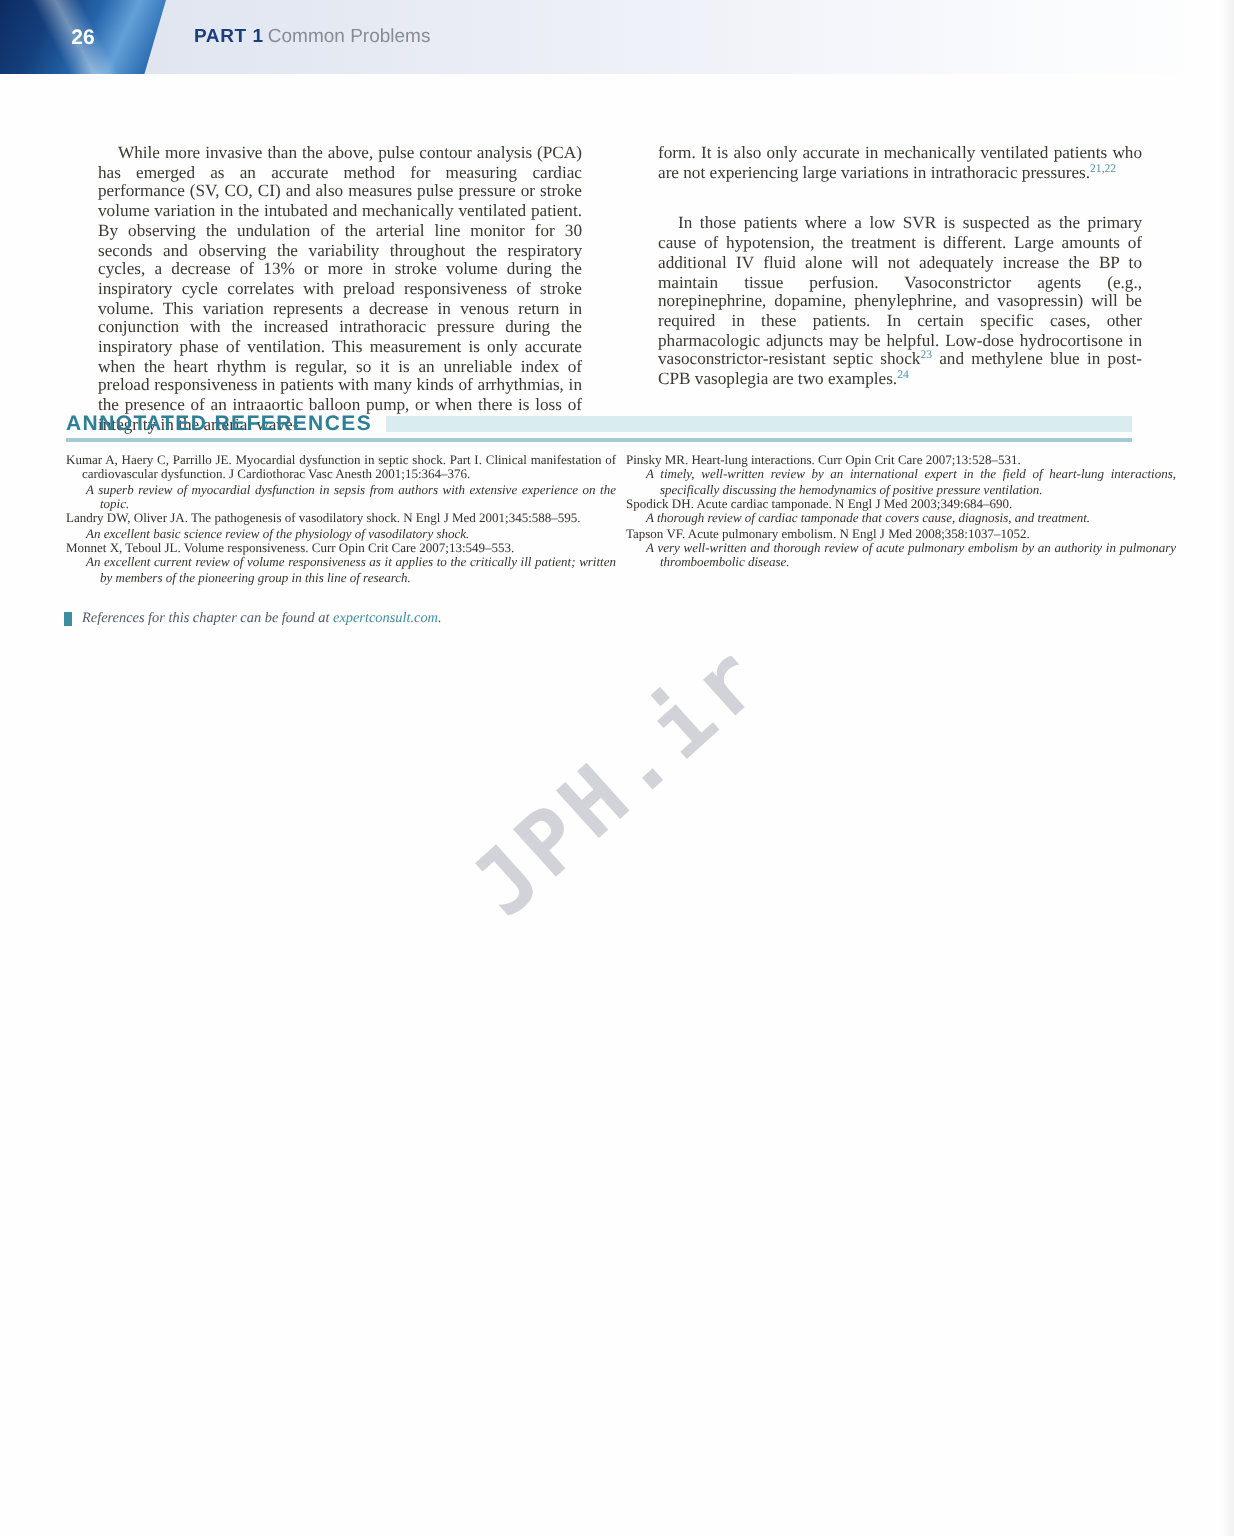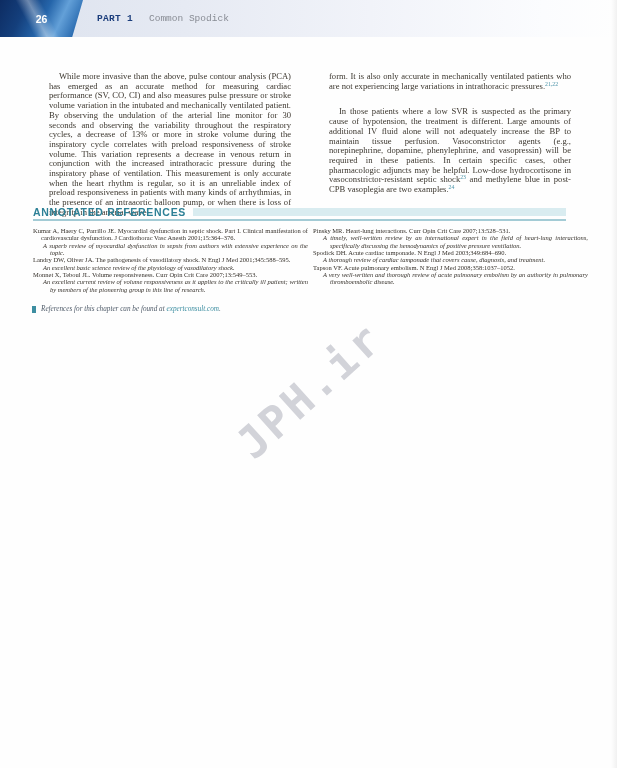--- a/index.html
+++ b/index.html
@@ -25,22 +25,22 @@
     display:flex; align-items:center; justify-content:center;
     color:#ffffff; font-family:"Liberation Sans", sans-serif;
     font-weight:bold; font-size:10.5px;
   }
   .page-num-block::before{
     content:""; position:absolute; inset:0;
     background:linear-gradient(62deg, rgba(255,255,255,0) 34%, rgba(255,255,255,0.38) 46%, rgba(255,255,255,0) 58%);
   }
   .part-info{
     position:absolute; left:97px; top:0; height:37px;
-    display:flex; align-items:center; gap:16px;
-    font-family:Liberation Mono, monospace; font-size:9.5px;
+    display:flex; align-items:center; gap:2px;
+    font-family:Liberation Sans, sans-serif; font-size:9.5px;
   }
   .part-label{ color:#1c3e7c; font-weight:bold; letter-spacing:0.3px; }
   .part-title{ color:#888c94; }
 
   
   .body-col{
     position:absolute; top:56px; width:274px;
     font-size:8.6px; line-height:9.7px; text-align:justify; color:#3c372f;
   }
   .col-left{ left:33px; }
@@ -99,21 +99,21 @@
 <div class="page">
 
   <div class="header-strip"></div>
 
   <div class="page-num-block">
     <span>26</span>
   </div>
 
   <div class="part-info">
     <span class="part-label">PART 1</span>
-    <span class="part-title">Common Spodick</span>
+    <span class="part-title">Common Problems</span>
   </div>
 
   <div class="body-col col-left" id="col-left">
       <p class="indent">While more invasive than the above, pulse contour analysis (PCA) has emerged as an accurate method for measuring cardiac performance (SV, CO, CI) and also measures pulse pressure or stroke volume variation in the intubated and mechanically ventilated patient. By observing the undulation of the arterial line monitor for 30 seconds and observing the variability throughout the respiratory cycles, a decrease of 13% or more in stroke volume during the inspiratory cycle correlates with preload responsiveness of stroke volume. This variation represents a decrease in venous return in conjunction with the increased intrathoracic pressure during the inspiratory phase of ventilation. This measurement is only accurate when the heart rhythm is regular, so it is an unreliable index of preload responsiveness in patients with many kinds of arrhythmias, in the presence of an intraaortic balloon pump, or when there is loss of integrity in the arterial wave-</p>
     </div>
   <div class="body-col col-right" id="col-right">
       <p>form. It is also only accurate in mechanically ventilated patients who are not experiencing large variations in intrathoracic pressures.<sup class="ref">21,22</sup></p>
       <p class="indent">In those patients where a low SVR is suspected as the primary cause of hypotension, the treatment is different. Large amounts of additional IV fluid alone will not adequately increase the BP to maintain tissue perfusion. Vasoconstrictor agents (e.g., norepinephrine, dopamine, phenylephrine, and vasopressin) will be required in these patients. In certain specific cases, other pharmacologic adjuncts may be helpful. Low-dose hydrocortisone in vasoconstrictor-resistant septic shock<sup class="ref">23</sup> and methylene blue in post-CPB vasoplegia are two examples.<sup class="ref">24</sup></p>
     </div>
 

